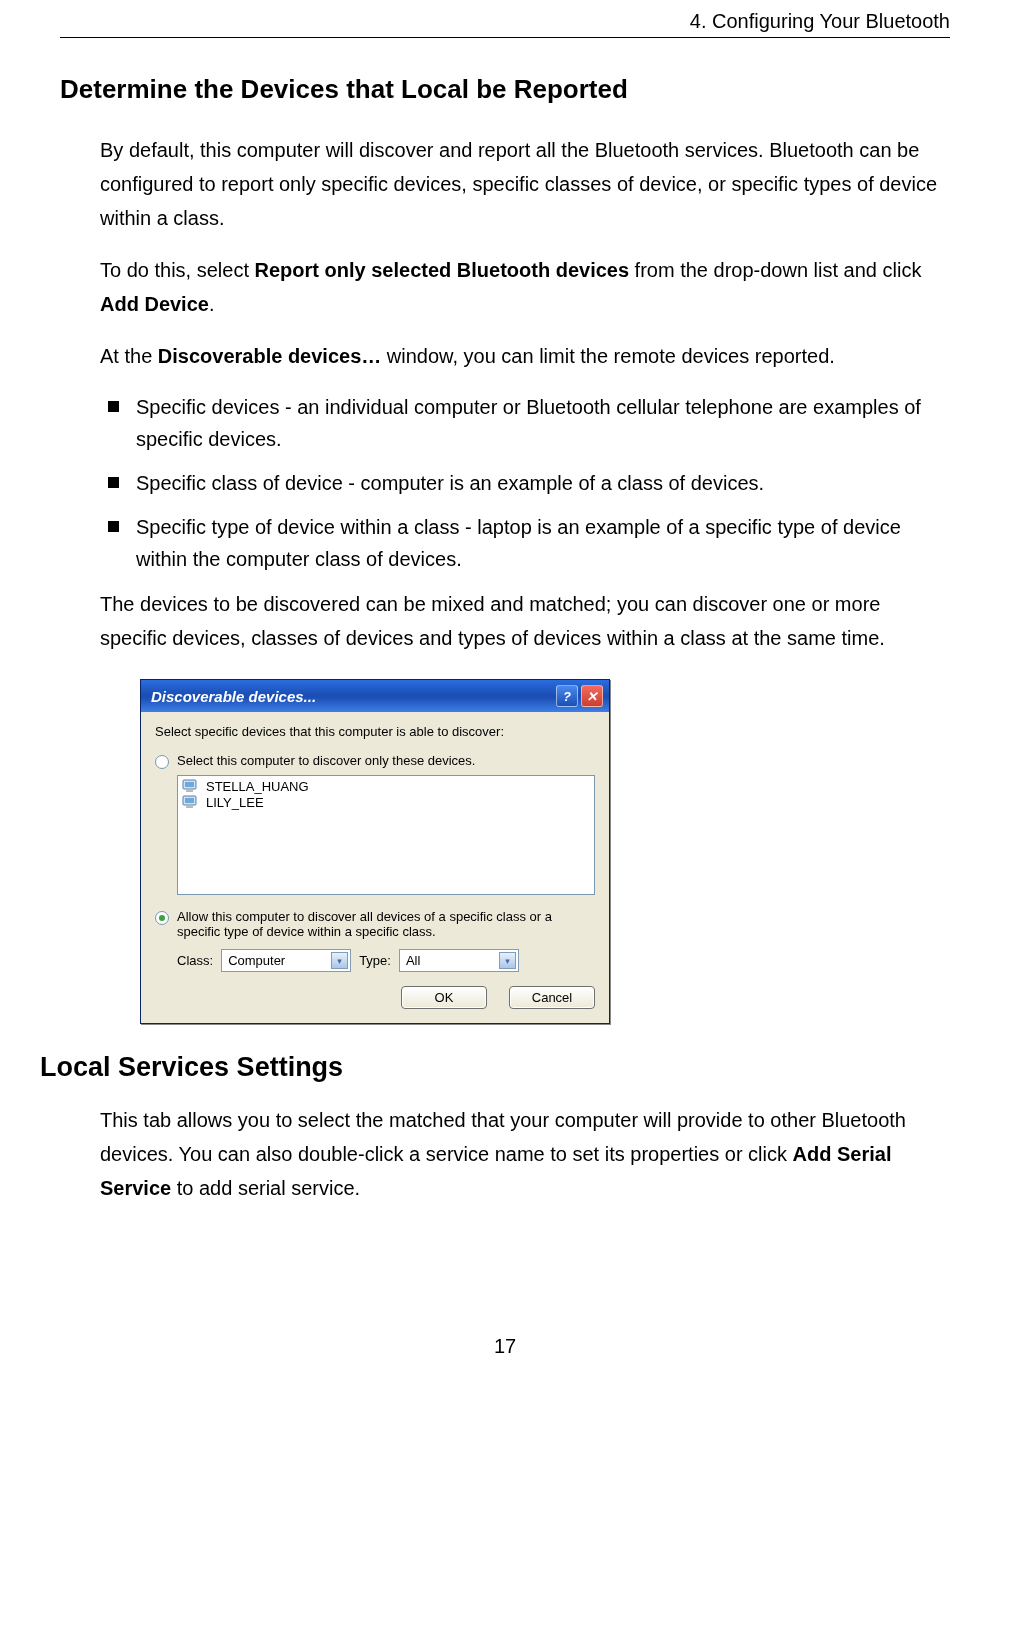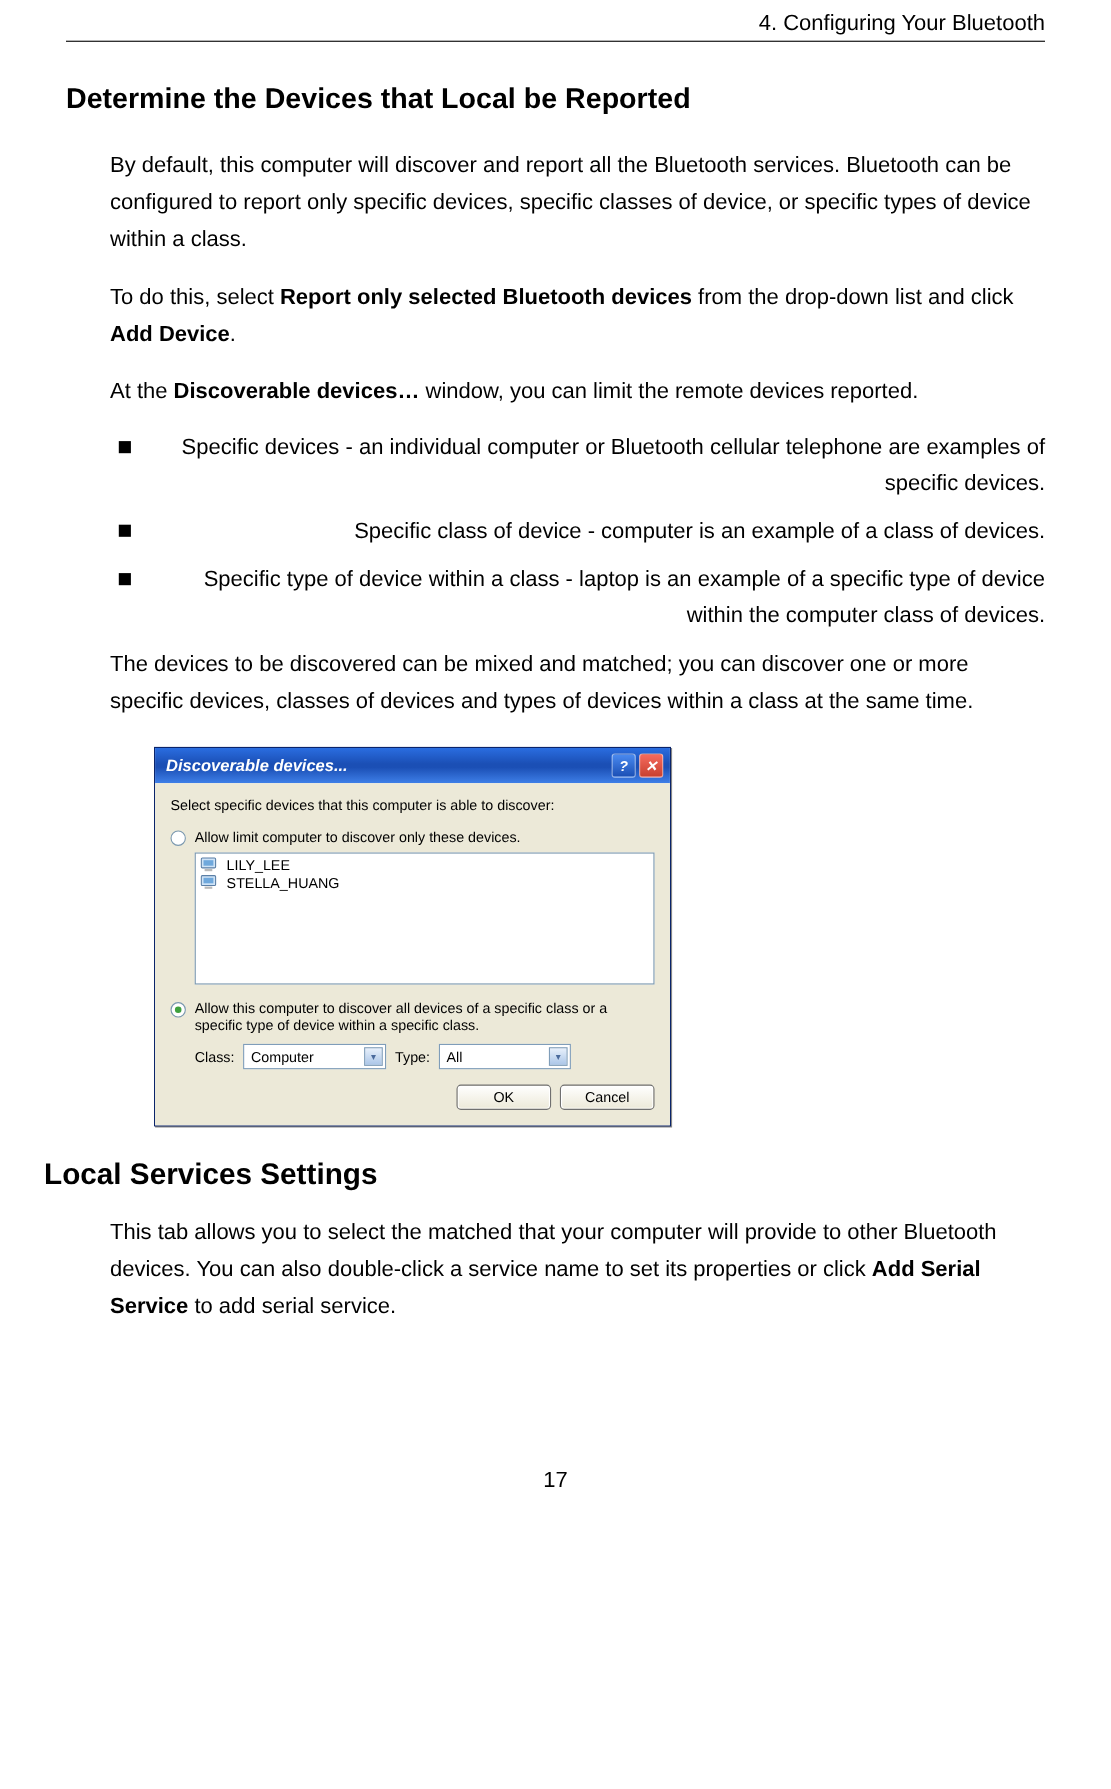--- a/index.html
+++ b/index.html
@@ -26,21 +26,20 @@
     }
     .body-text {
       font-size: 20px;
       line-height: 1.7;
       margin: 0 0 18px 40px;
     }
     .body-text b { font-weight: bold; }
     ul.square-list {
       list-style: none;
       margin: 0 0 12px 48px;
-      text-align: right;
     }
     ul.square-list li {
       font-size: 20px;
       line-height: 1.6;
       margin-bottom: 12px;
       position: relative;
       padding-left: 28px;
     }
     ul.square-list li::before {
       content: "";
@@ -146,21 +145,21 @@
     .combo.class { width: 130px; }
     .combo.type { width: 120px; gap: 38px; }
     .combo-arrow {
       width: 17px; height: 17px;
       background: linear-gradient(to bottom,#e8f0fb,#abc6e8);
       border: 1px solid #7f9db9;
       display: flex; align-items: center; justify-content: center;
       color: #4a6a9c; font-size: 9px;
     }
     .btn-row {
-      display: flex; justify-content: flex-end; gap: 8px;
+      display: flex; justify-content: flex-end; gap: 22px;
     }
     .winbtn {
       background: linear-gradient(to bottom,#fff,#ece9d8);
       border: 1px solid #707070; border-radius: 4px;
       padding: 3px 0; width: 86px;
       font-size: 13px; text-align: center;
       box-shadow: 0 0 0 1px #fff inset;
     }
   </style>
 </head>
@@ -197,43 +196,43 @@
       <div class="titlebar-buttons">
         <div class="tb-btn tb-help">?</div>
         <div class="tb-btn tb-close">✕</div>
       </div>
     </div>
     <div class="dialog-body">
       <div class="dlg-text">Select specific devices that this computer is able to discover:</div>
 
       <div class="radio-row">
         <div class="radio"></div>
-        <span>Allow limit computer to discover only these devices.</span>
+        <span>Select this computer to discover only these devices.</span>
       </div>
 
       <div class="listbox">
         <div class="device-item">
           <span class="device-icon">
             <svg viewBox="0 0 18 16">
                 <rect x="1" y="2" width="13" height="9" rx="1" fill="#cfe3f6" stroke="#5b7fa6"></rect>
                 <rect x="3" y="4" width="9" height="5" fill="#6fa8dc"></rect>
                 <rect x="4" y="12" width="7" height="2" fill="#b9b9b9"></rect>
               </svg>
           </span>
-          <span>LILY_LEE</span>
+          <span>STELLA_HUANG</span>
         </div>
         <div class="device-item">
           <span class="device-icon">
             <svg viewBox="0 0 18 16">
                 <rect x="1" y="2" width="13" height="9" rx="1" fill="#cfe3f6" stroke="#5b7fa6"></rect>
                 <rect x="3" y="4" width="9" height="5" fill="#6fa8dc"></rect>
                 <rect x="4" y="12" width="7" height="2" fill="#b9b9b9"></rect>
               </svg>
           </span>
-          <span>STELLA_HUANG</span>
+          <span>LILY_LEE</span>
         </div>
       </div>
 
       <div class="radio-row">
         <div class="radio selected"></div>
         <span>Allow this computer to discover all devices of a specific class or a specific type of device within a specific class.</span>
       </div>
 
       <div class="combo-row">
         <span>Class:</span>

